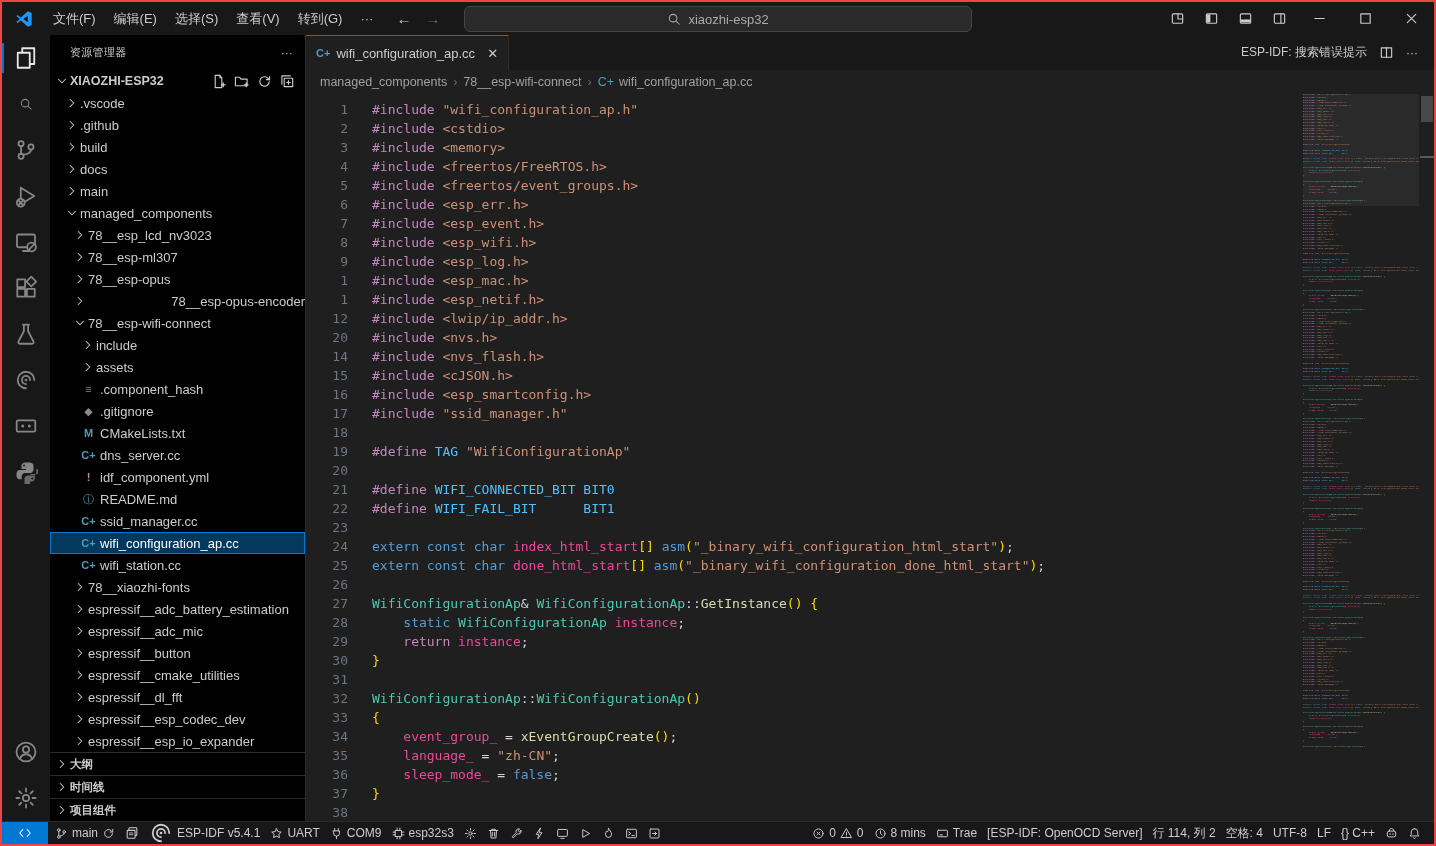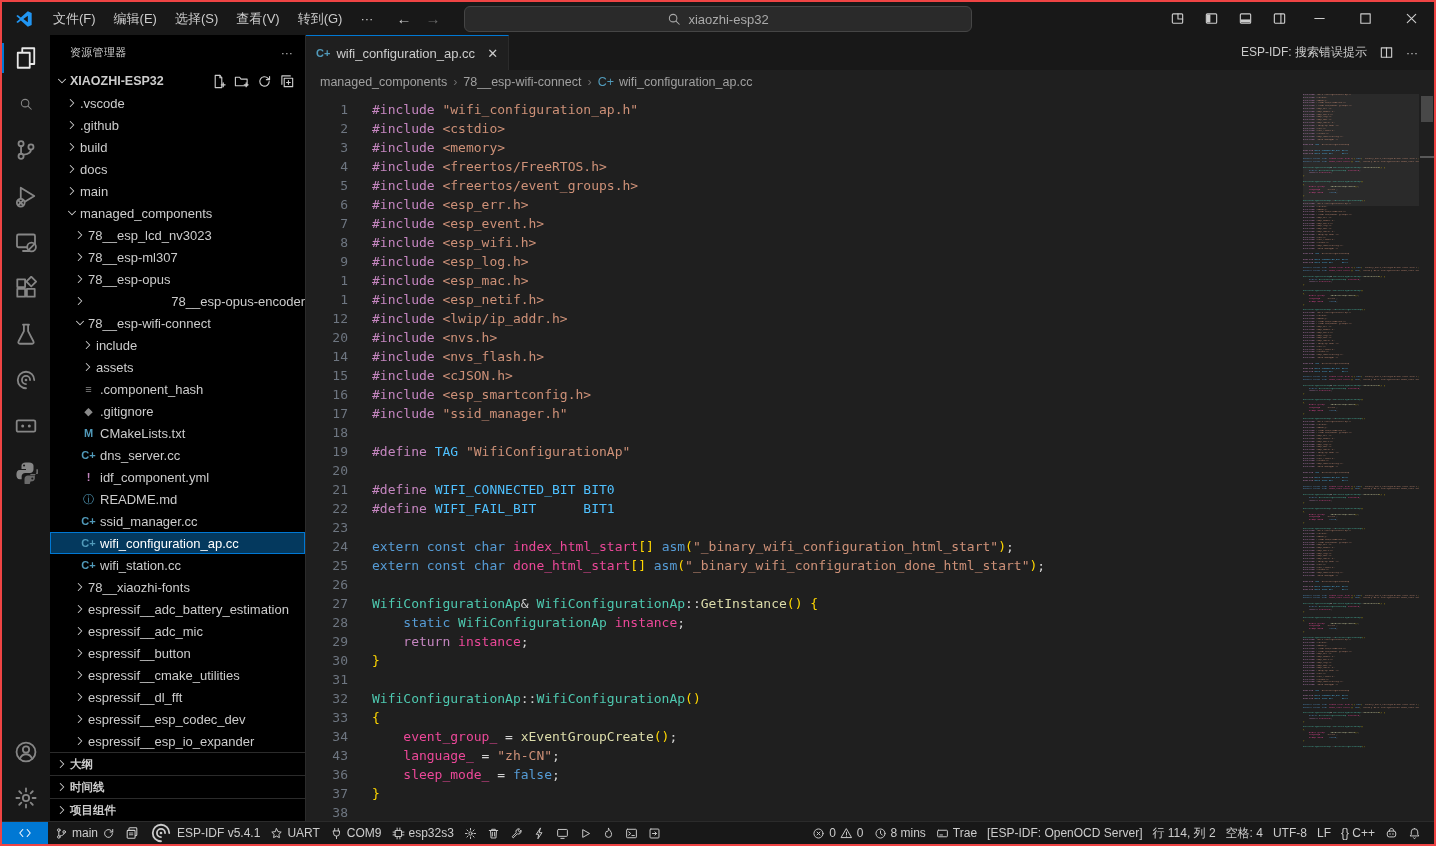--- a/index.html
+++ b/index.html
@@ -673,21 +673,21 @@
             </div>
             <div class="cl">
               <span class="ln">33</span>
               <span class="cd"><span class="tk-brk">{</span></span>
             </div>
             <div class="cl">
               <span class="ln">34</span>
               <span class="cd"><span class="tk-pl">    </span><span class="tk-var">event_group_</span><span class="tk-pl"> = </span><span class="tk-fn">xEventGroupCreate</span><span class="tk-brk">()</span><span class="tk-pl">;</span></span>
             </div>
             <div class="cl">
-              <span class="ln">43</span>
+              <span class="ln">35</span>
               <span class="cd"><span class="tk-pl">    </span><span class="tk-var">language_</span><span class="tk-pl"> = </span><span class="tk-str">"zh-CN"</span><span class="tk-pl">;</span></span>
             </div>
             <div class="cl">
               <span class="ln">36</span>
               <span class="cd"><span class="tk-pl">    </span><span class="tk-var">sleep_mode_</span><span class="tk-pl"> = </span><span class="tk-kw">false</span><span class="tk-pl">;</span></span>
             </div>
             <div class="cl">
               <span class="ln">37</span>
               <span class="cd"><span class="tk-brk">}</span></span>
             </div>

